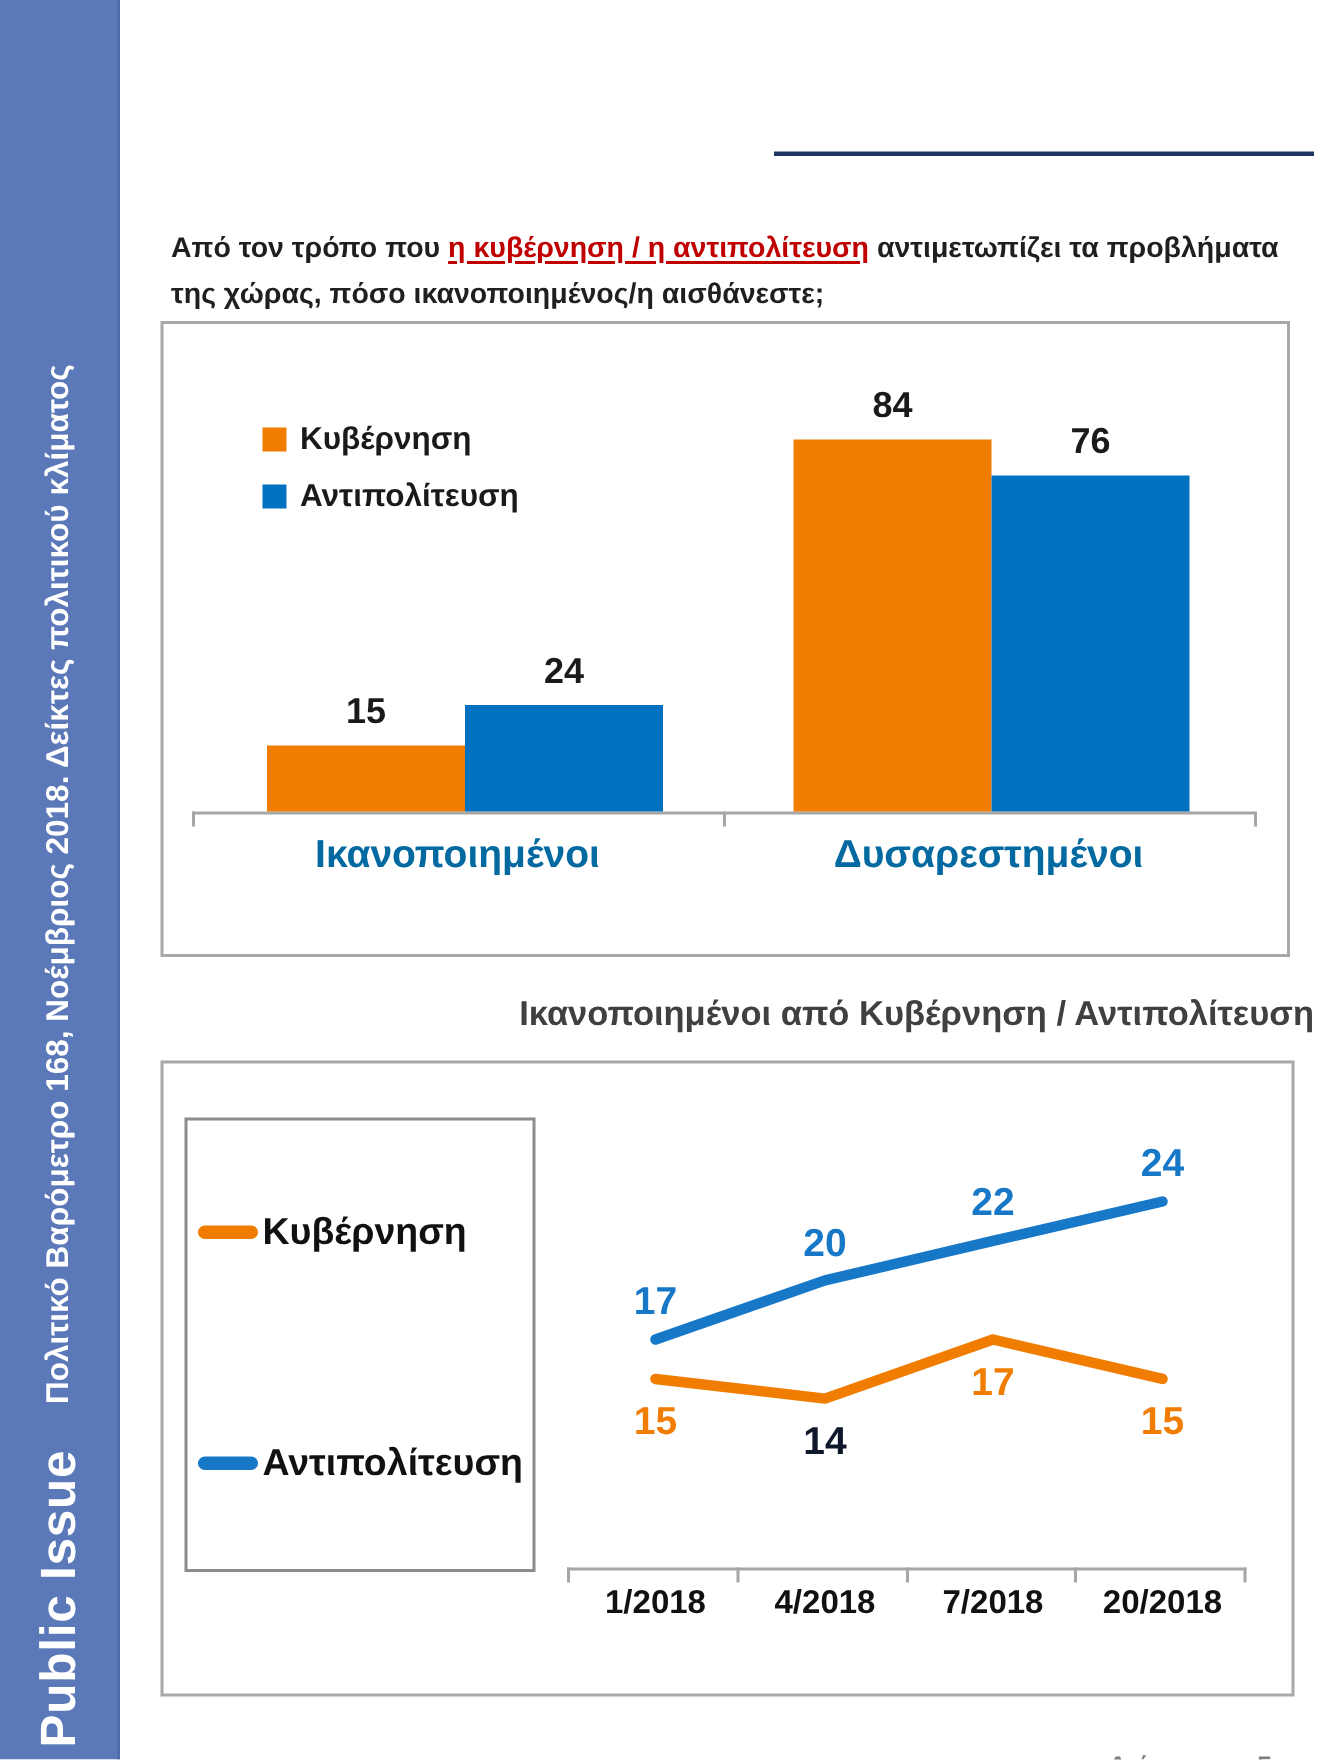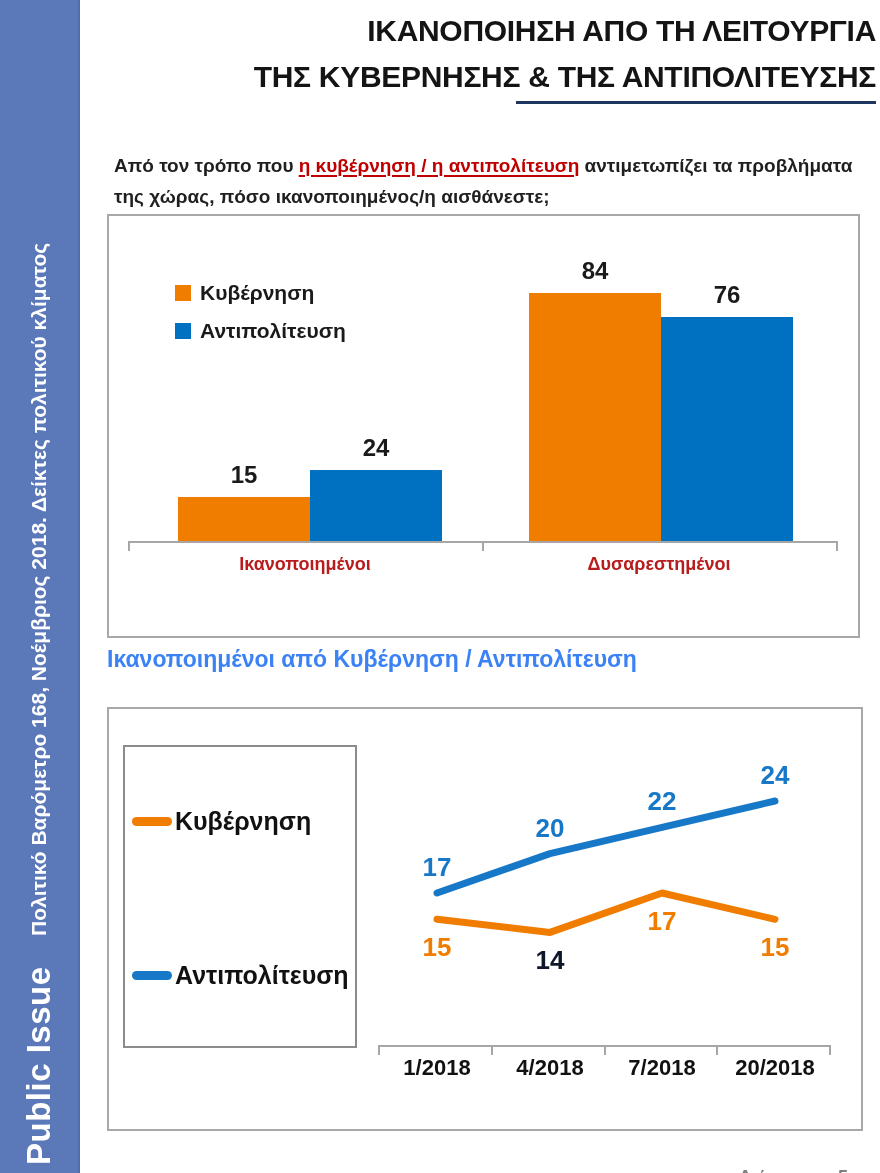--- a/index.html
+++ b/index.html
@@ -33,29 +33,29 @@
   .bar-plot,.lc-plot{position:absolute;inset:0;}
 
   
   .bar-legend-row{position:absolute;left:66px;display:flex;align-items:center;height:24px;}
   .sq{display:inline-block;width:16px;height:16px;margin-right:9px;}
   .bar-legend-label{font-size:21px;font-weight:700;color:#1a1a1a;}
 
   
   .bar{position:absolute;}
   .barval{position:absolute;text-align:center;font-size:24px;font-weight:700;color:#1a1a1a;}
-  .catlab{position:absolute;text-align:center;font-size:18px;font-weight:700;color:#b91c1c;}
+  .catlab{position:absolute;text-align:center;font-size:26px;font-weight:700;color:#0369a1;}
   .axisline{position:absolute;height:2px;background:#A6A6A6;}
   .axistick{position:absolute;width:2px;height:10px;background:#A6A6A6;}
   .xlab{position:absolute;text-align:center;font-size:22px;font-weight:700;color:#111;}
   .ptlab{position:absolute;text-align:center;font-size:26px;font-weight:700;height:30px;line-height:30px;}
 
   
-  .sub1{position:absolute;left:107px;top:646px;width:753px;margin:0;text-align:left;
-        font-size:23px;font-weight:700;color:#3b82f6;}
+  .sub1{position:absolute;left:107px;top:646px;width:753px;margin:16px;text-align:right;
+        font-size:23px;font-weight:700;color:#404040;}
   .sub2{position:absolute;left:107px;top:677px;width:753px;margin:0;text-align:center;
         font-size:19px;font-weight:700;color:#1a1a1a;}
 
   
   .lc-legend{position:absolute;left:14px;top:36px;width:234px;height:303px;
              border:2px solid #8C8C8C;box-sizing:border-box;background:#fff;}
   .lc-row{position:absolute;left:7px;display:flex;align-items:center;height:36px;}
   .lc-swatch{display:inline-block;width:40px;height:9px;border-radius:5px;margin-right:3px;flex:none;}
   .lc-label{font-size:25px;font-weight:700;color:#111;white-space:nowrap;}
 
@@ -66,24 +66,20 @@
 
 <div class="canvas">
 
   <aside class="sidebar">
     <div class="sidebar-text">
       <span class="brand">Public Issue</span>
       <span class="sidebar-sub">Πολιτικό Βαρόμετρο 168, Νοέμβριος 2018. Δείκτες πολιτικού κλίματος</span>
     </div>
   </aside>
 
-  <header class="title">
-    <div>ΙΚΑΝΟΠΟΙΗΣΗ ΑΠΟ ΤΗ ΛΕΙΤΟΥΡΓΙΑ</div>
-    <div>ΤΗΣ ΚΥΒΕΡΝΗΣΗΣ &amp; ΤΗΣ ΑΝΤΙΠΟΛΙΤΕΥΣΗΣ</div>
-  </header>
   <div class="title-underline"></div>
 
   <p class="question"><span>Από τον τρόπο που </span><span class="hl">η κυβέρνηση / η αντιπολίτευση</span><span> αντιμετωπίζει τα προβλήματα της χώρας, πόσο ικανοποιημένος/η αισθάνεστε;</span></p>
 
   <section class="bar-box">
     <div>
       <div class="bar-legend-row" style="top:65px">
         <span class="sq" style="background: rgb(240, 125, 0);"></span>
         <span class="bar-legend-label">Κυβέρνηση</span>
       </div>

